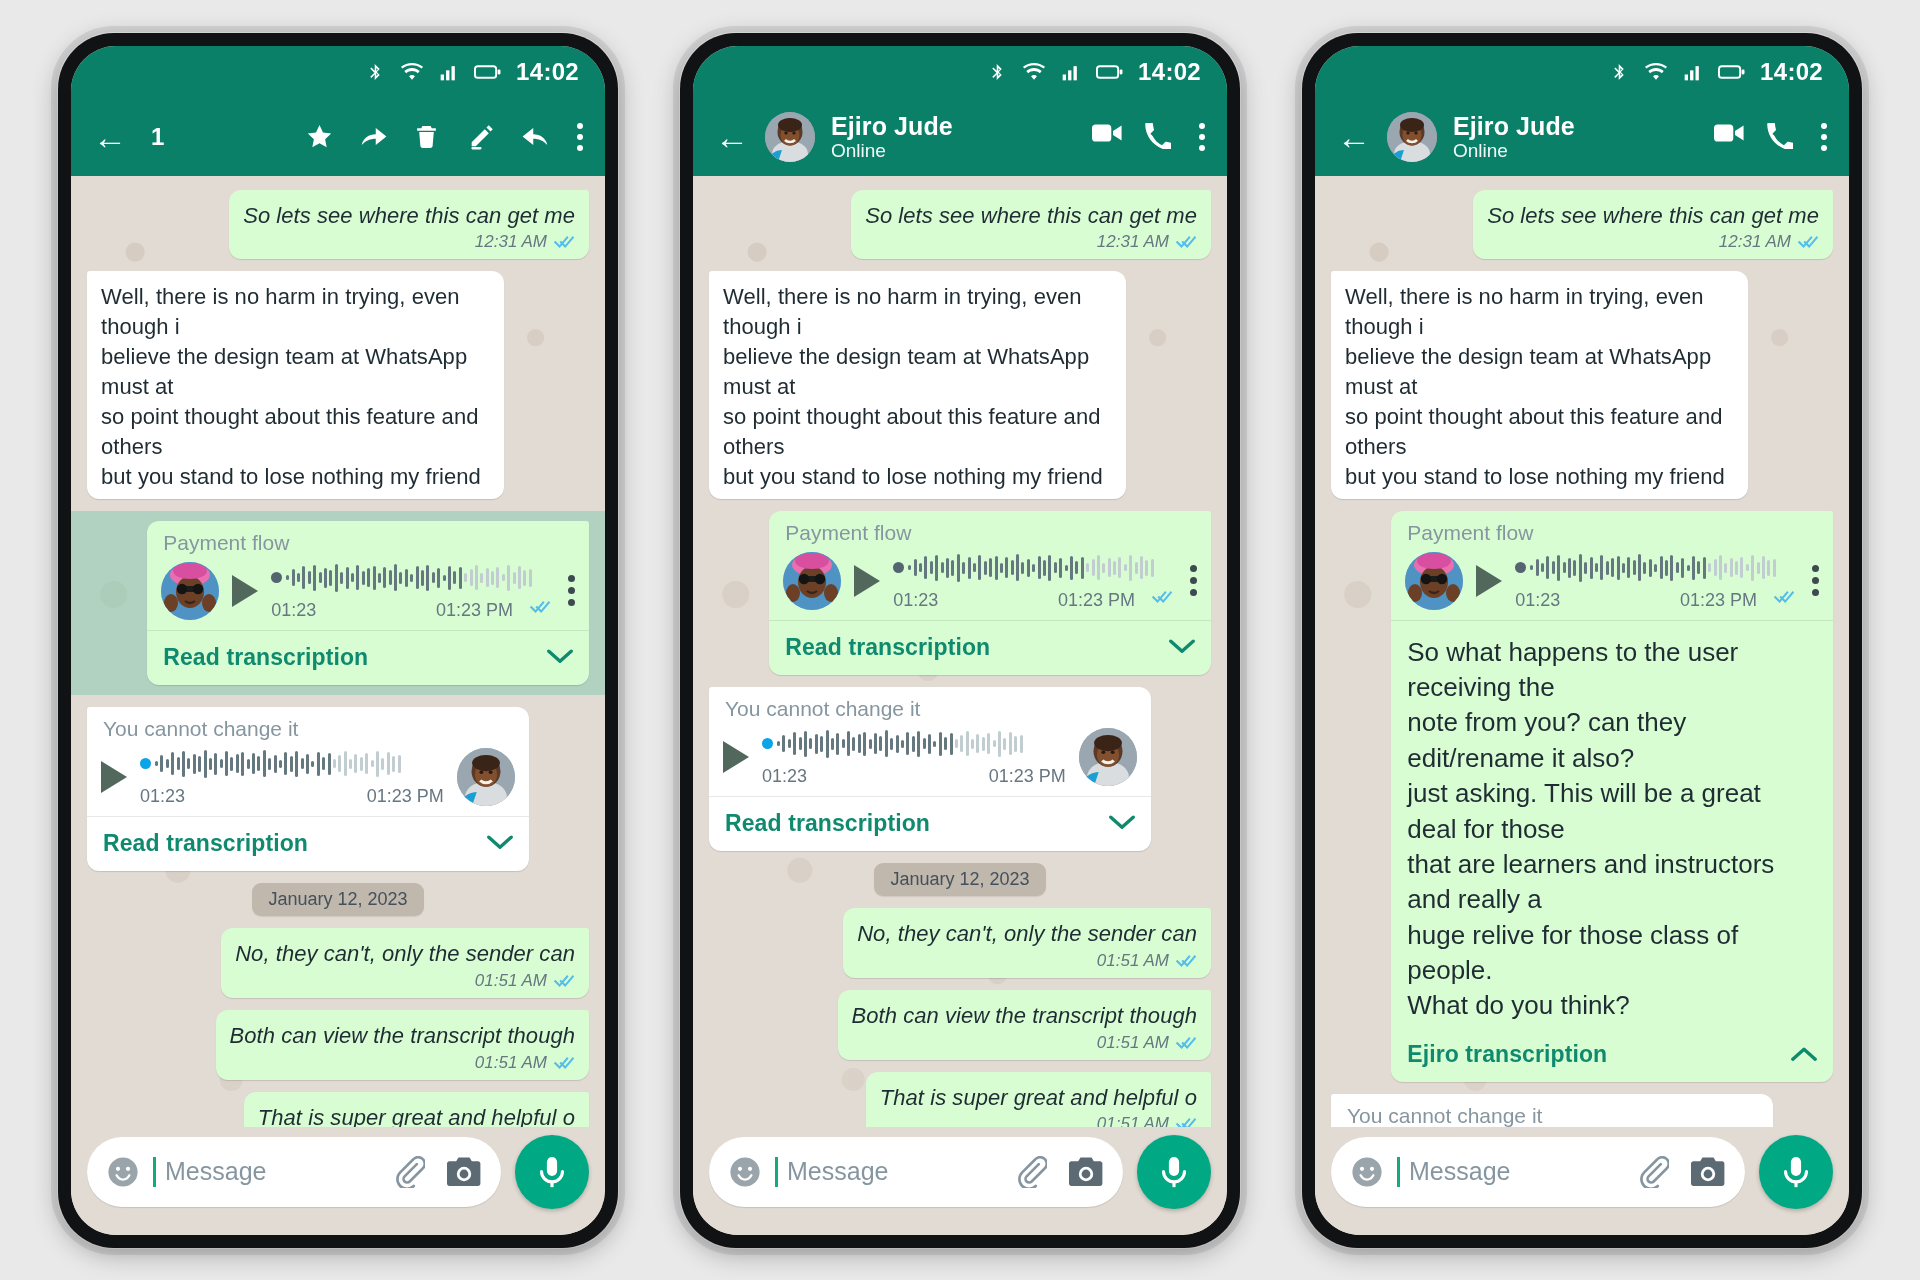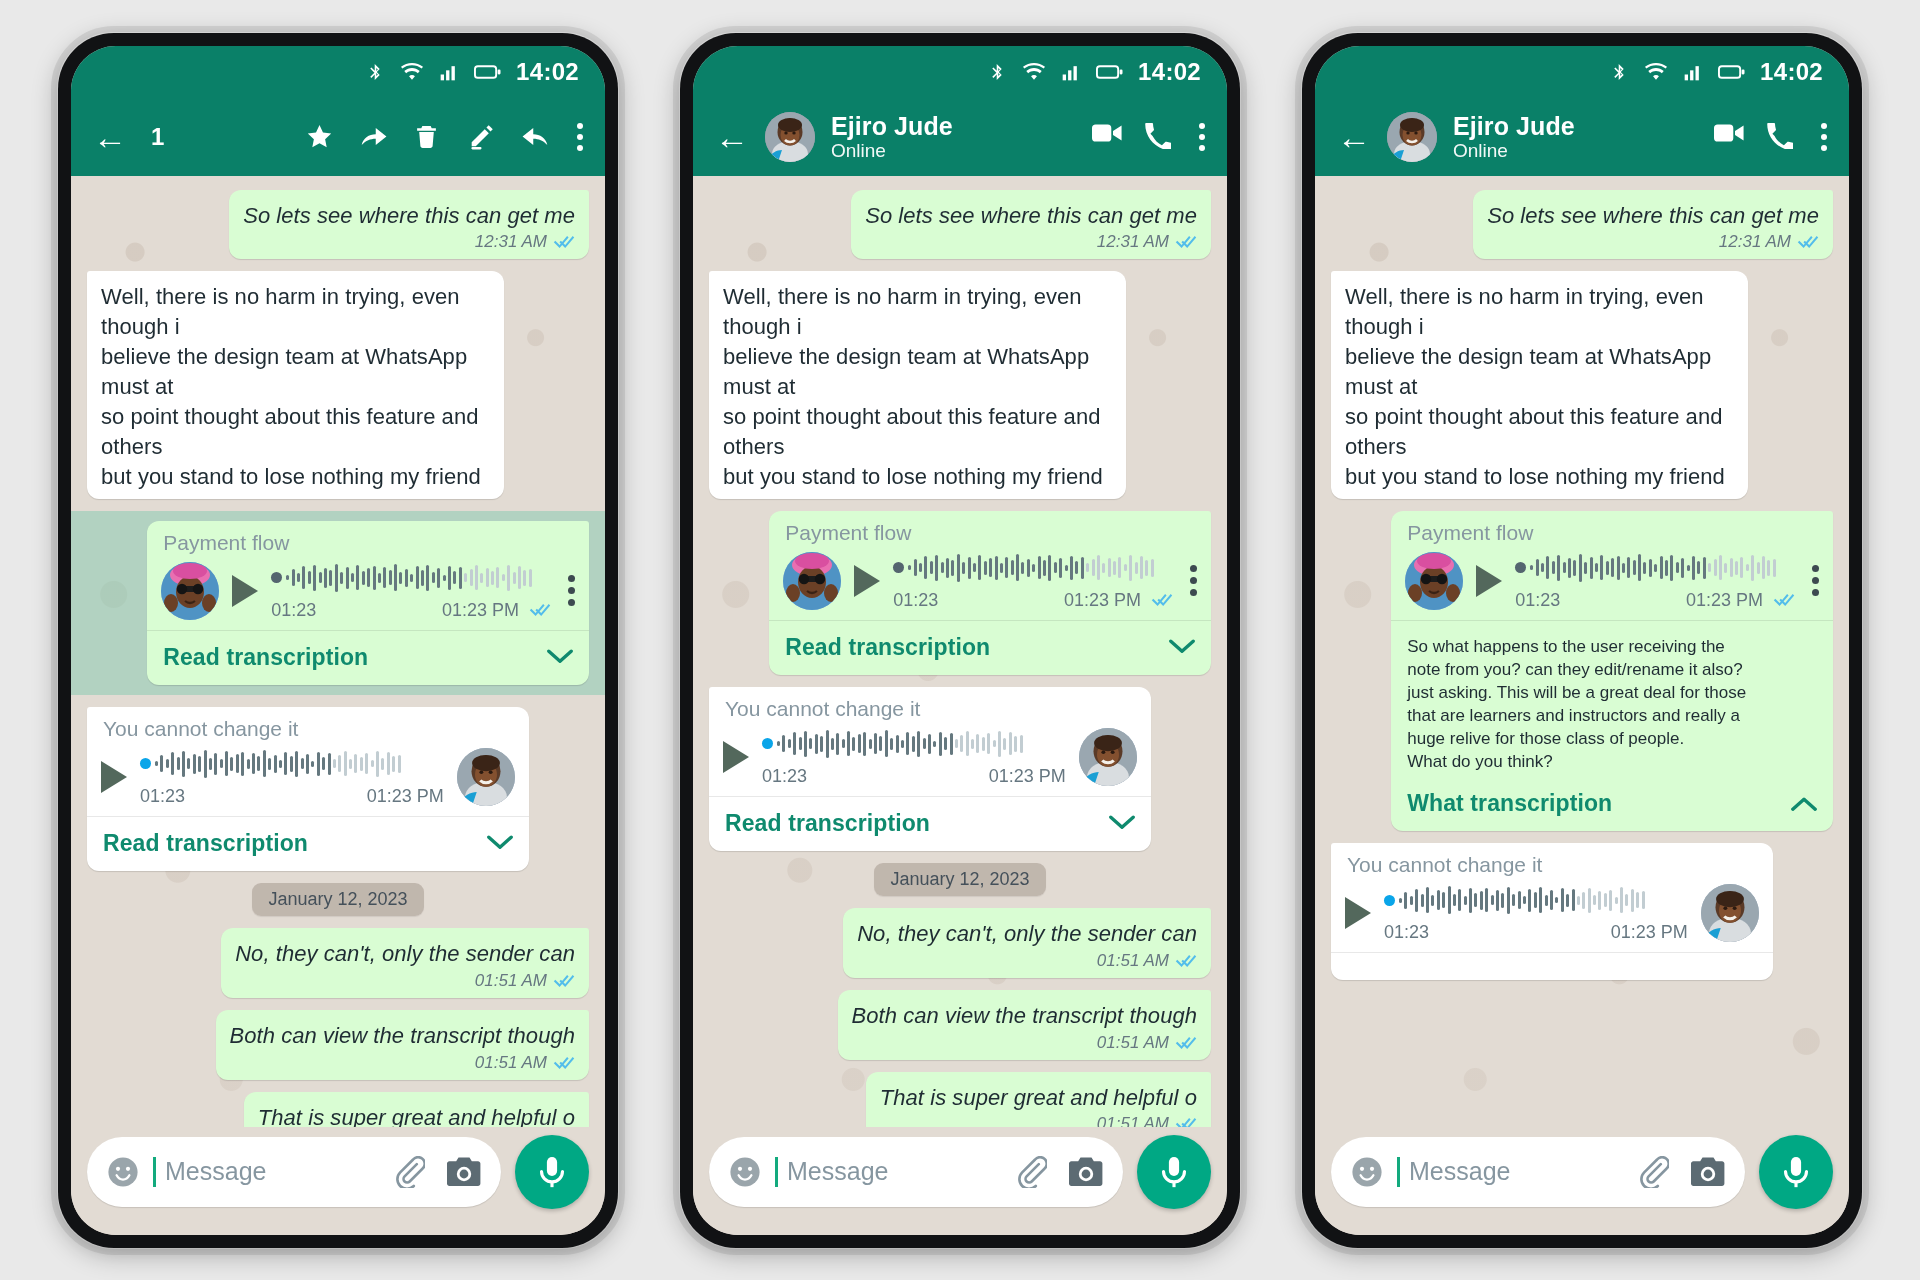--- a/index.html
+++ b/index.html
@@ -150,34 +150,34 @@
   .wavewrap{ flex:1 1 auto; display:flex; flex-direction:column; gap:5px; min-width:0; }
   .waverow{ display:flex; align-items:center; gap:4px; height:34px; }
   .dot{ width:11px;height:11px;border-radius:50%; flex:0 0 11px; }
   .dot.g{ background:#54656f; }
   .dot.b{ background:#0aa5e9; }
   .wave{ flex:1 1 auto; display:flex; align-items:center; gap:2.4px; height:34px; }
   .wave i{ display:block; width:3px; border-radius:2px; background:#65787f; }
   .wave i.dim{ background:#c2cdd2; }
   .vtimes{ display:flex; align-items:center; justify-content:space-between; }
   .vtimes .l{ font-size:18px;color:#667781; }
-  .vtimes .r{ font-size:18px;color:#667781; display:flex;align-items:center;gap:10px; }
+  .vtimes .r{ font-size:18px;color:#667781; display:flex;align-items:flex-start;gap:16px; }
   .vkebab{ flex:0 0 8px; display:flex;flex-direction:column;gap:5px;align-items:center;padding-left:4px; }
   .vkebab i{ width:7px;height:7px;border-radius:50%;background:#3d4a50;display:block; }
 
   .divider{ height:1px; background:rgba(0,0,0,.09); margin:0 0 0 0; }
   .tcollapse{
     display:flex; align-items:center; justify-content:space-between;
     padding:13px 16px 14px 16px; cursor:pointer;
   }
   .tcollapse .lbl{ font-size:23px; font-weight:600; color:#0f8a6e; letter-spacing:.1px; }
   .chev{ width:26px;height:16px; }
   .tbody{
     padding:14px 16px 4px 16px;
-    font-size:17px; color:#1f2c33; line-height:1.36; white-space:pre-line;
+    font-size:26px; color:#1f2c33; line-height:1.36; white-space:pre-line;
   }
 
   .datechip{
     align-self:center;
     background:rgba(170,158,148,.60);
     color:#44505a; font-size:18px;
     padding:6px 16px; border-radius:9px;
     box-shadow:0 1px 1px rgba(0,0,0,.08);
   }
 
@@ -1066,21 +1066,21 @@
                 </span>
             </div>
             <div class="divider"></div>
             <div class="tbody">So what happens to the user receiving the
 note from you? can they edit/rename it also?
 just asking. This will be a great deal for those
 that are learners and instructors and really a
 huge relive for those class of people.
 What do you think?</div>
             <div class="tcollapse">
-              <span class="lbl">What transcription</span>
+              <span class="lbl">Ejiro transcription</span>
               <svg class="chev">
                   <use href="#s-chevu"></use>
                 </svg>
             </div>
           </div>
         </div>
 
         <div class="row in">
           <div class="vcard in">
             <div class="vtitle">You cannot change it</div>

